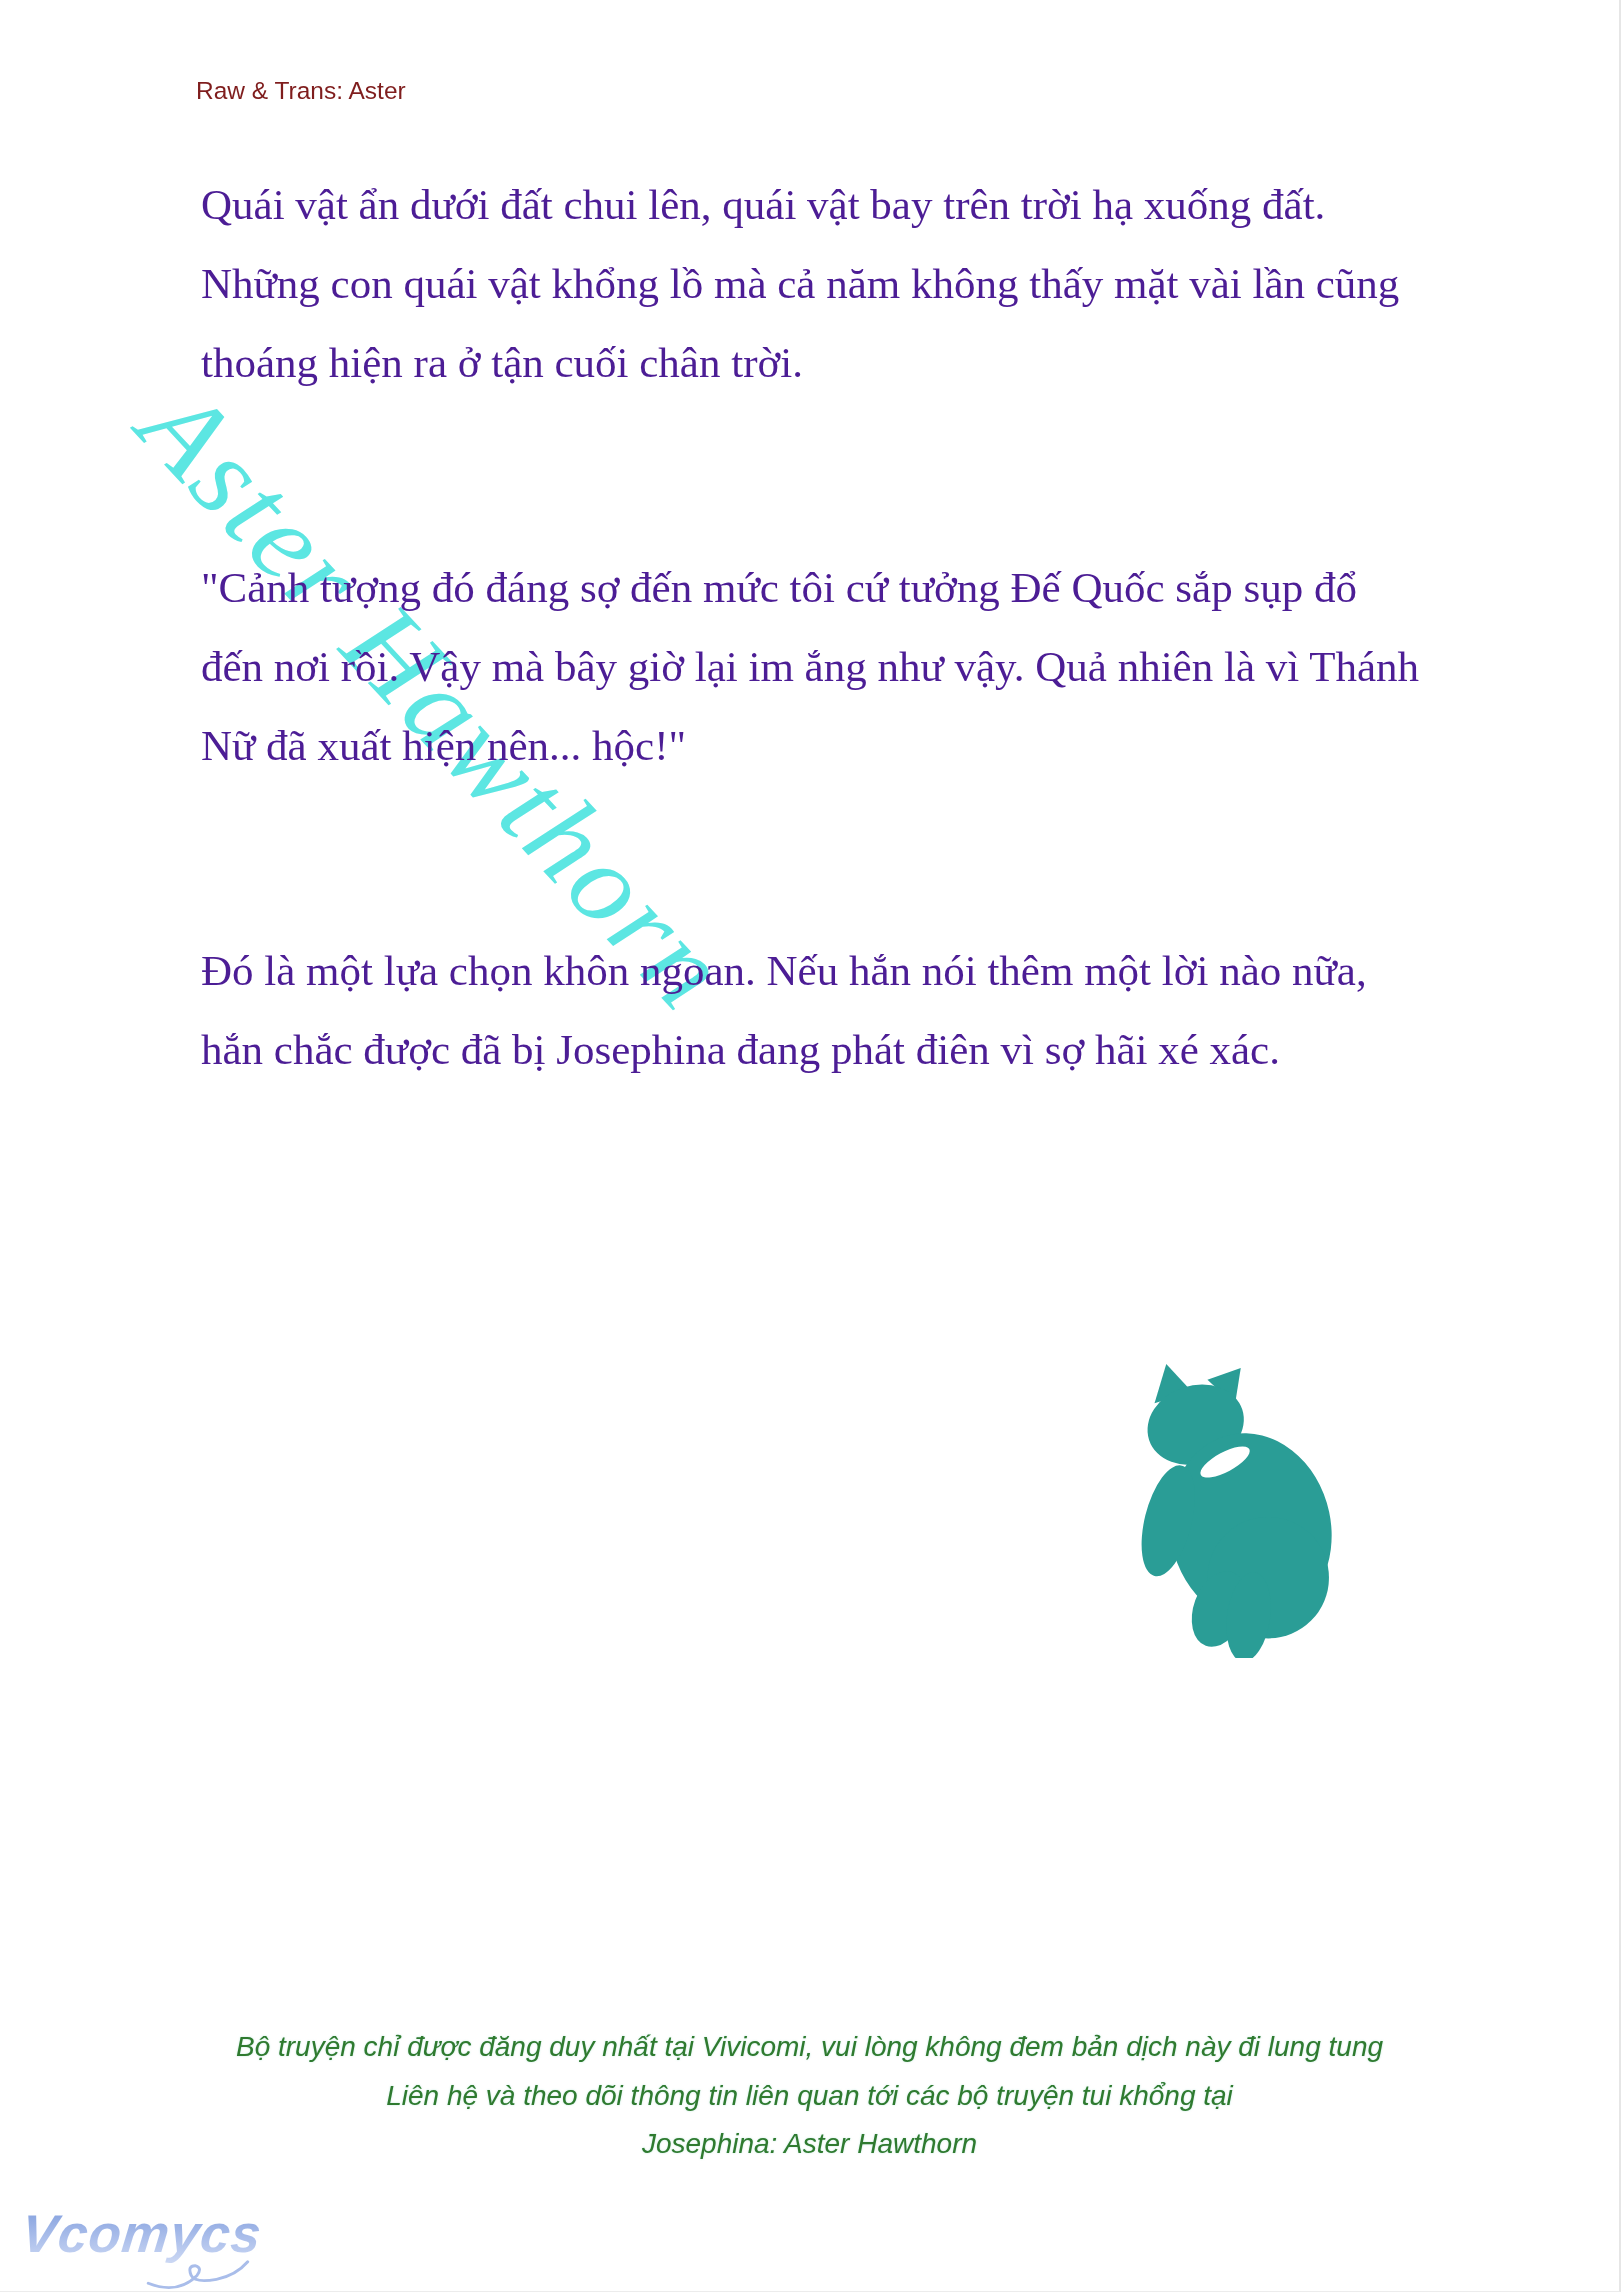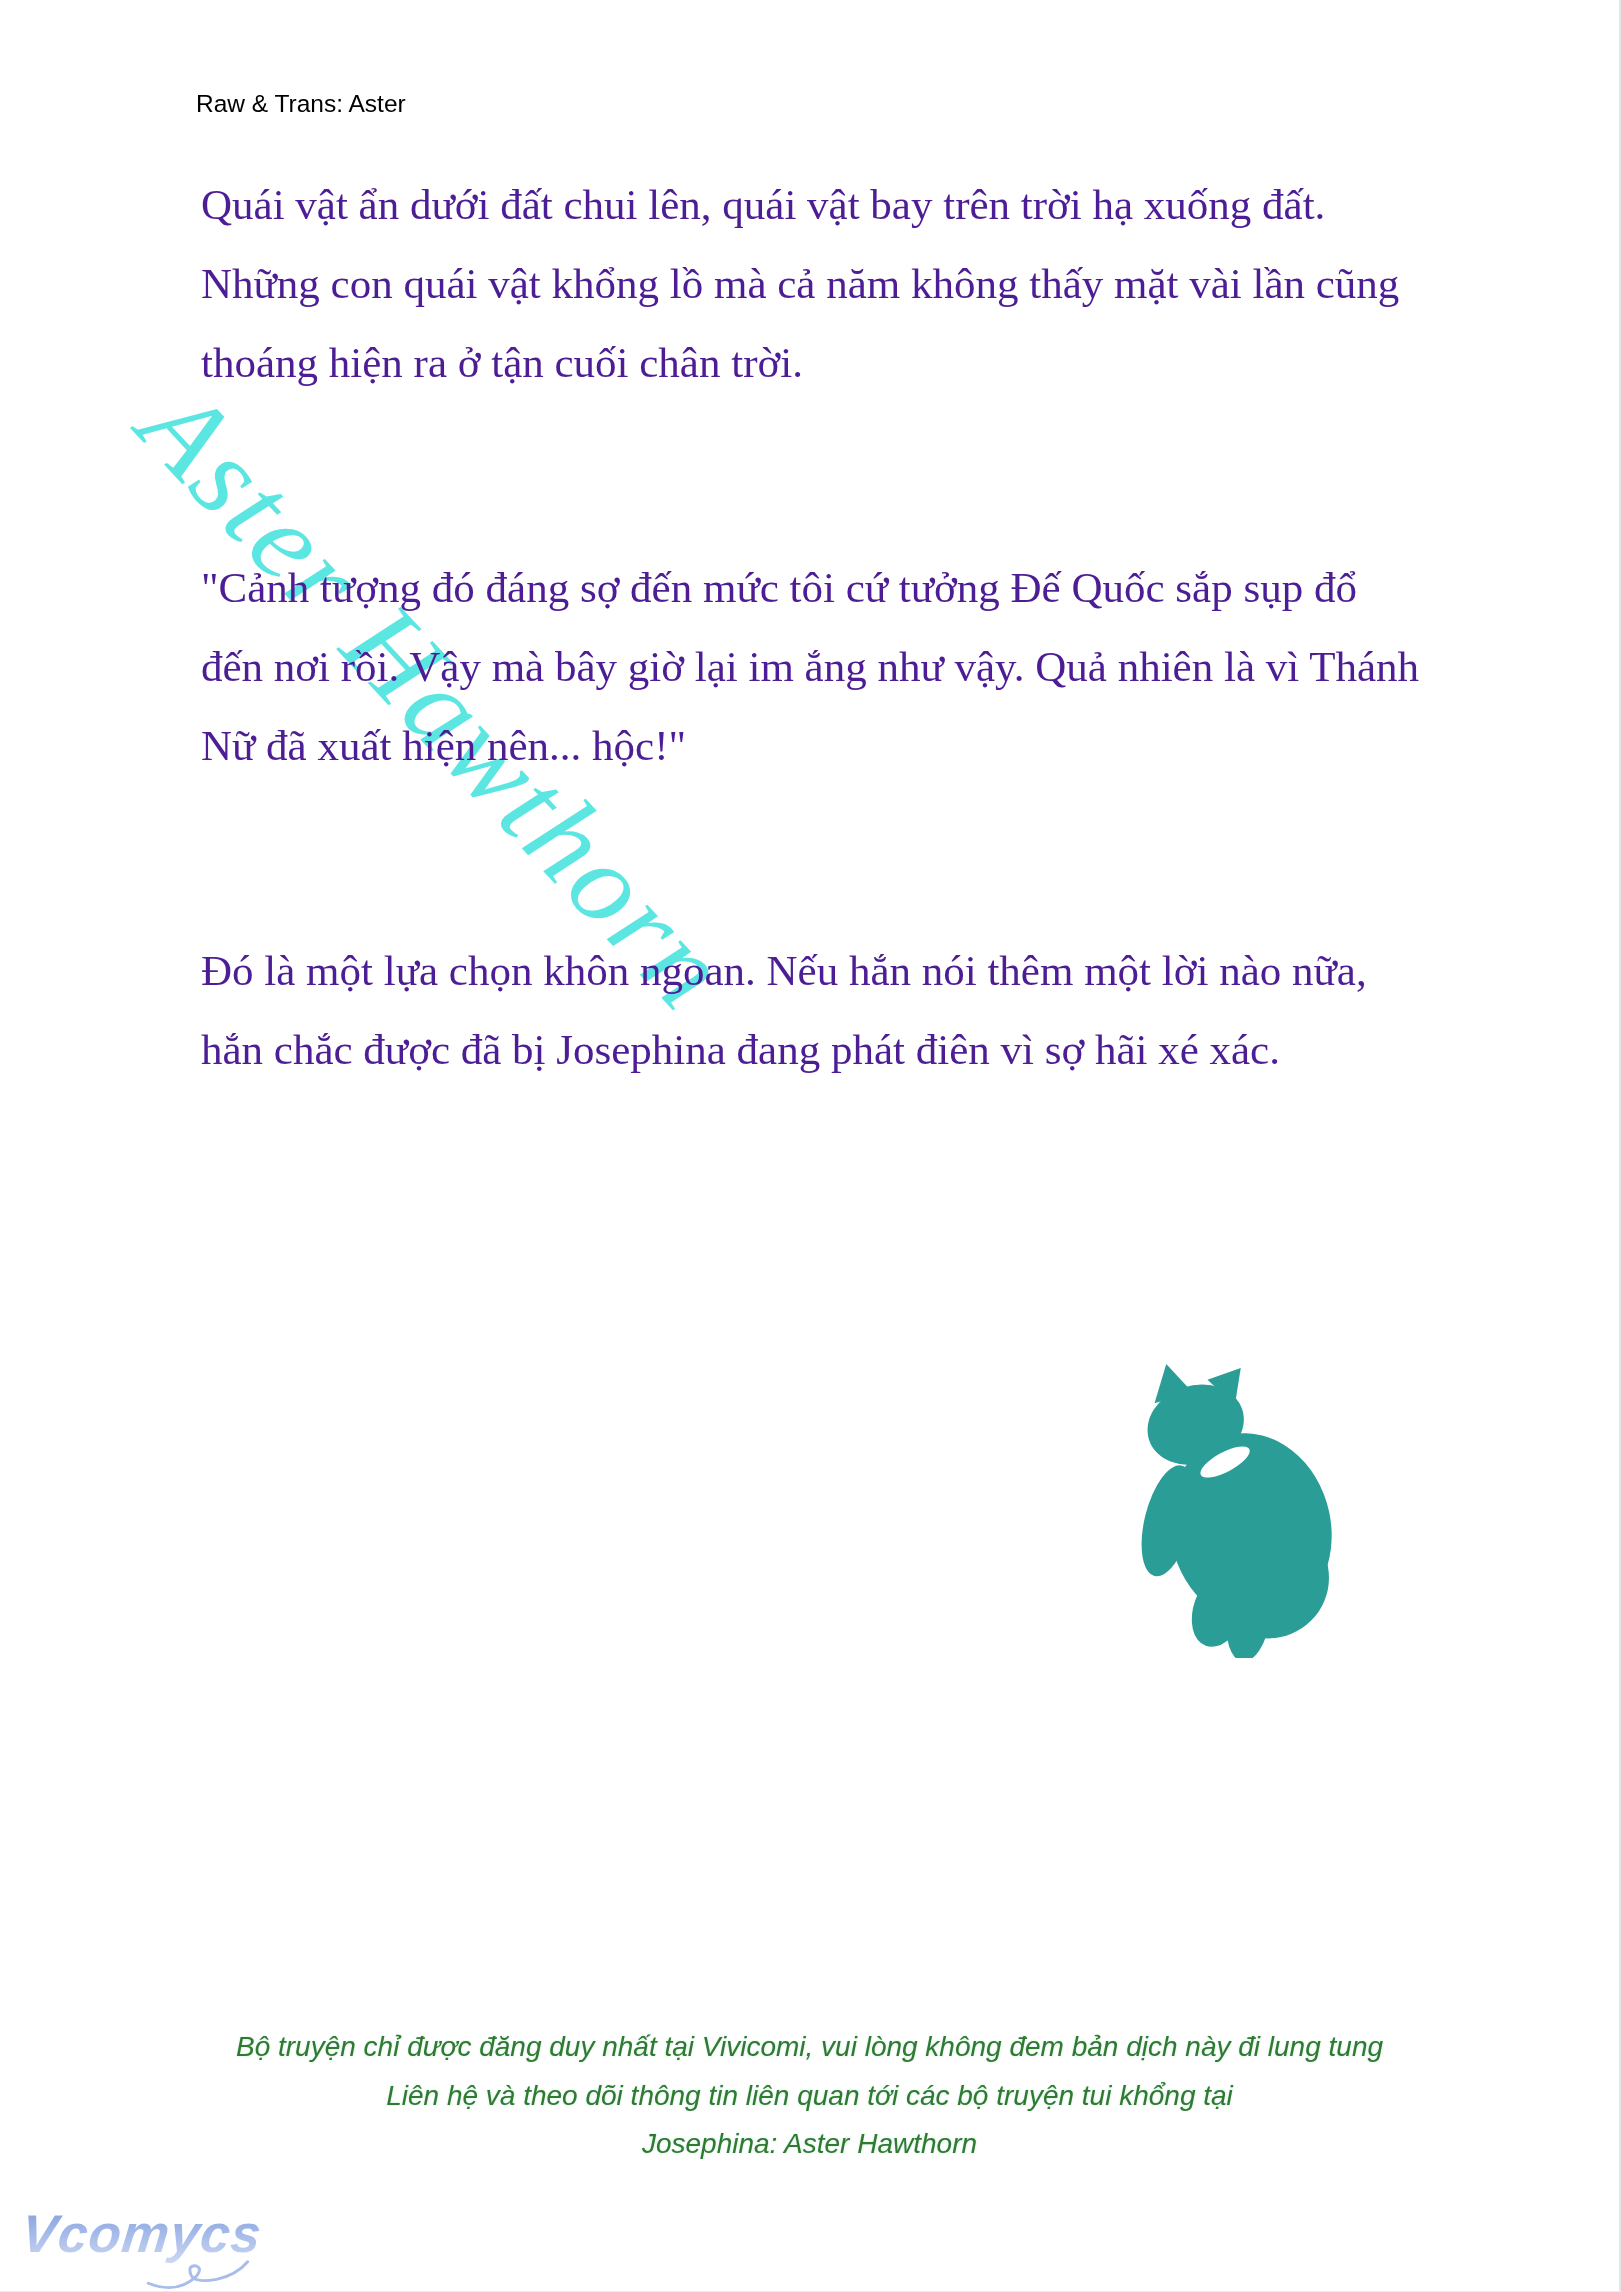--- a/index.html
+++ b/index.html
@@ -10,24 +10,24 @@
     background: #ffffff;
     overflow: hidden;
     border-right: 2.9px solid #e6e6e6;
     border-bottom: 2px solid #ececec;
     box-sizing: border-box;
     font-family: "Liberation Serif", serif;
   }
   .header {
     position: absolute;
     left: 196px;
-    top: 90px;
+    top: 77px;
     font-family: "Liberation Sans", sans-serif;
     font-size: 24.5px;
-    color: #000000;
+    color: #7f1d1d;
     z-index: 3;
   }
   .watermark {
     position: absolute;
     left: 211px;
     top: 361px;
     font-family: "Liberation Serif", serif;
     font-style: italic;
     font-size: 116px;
     letter-spacing: 3.9px;

